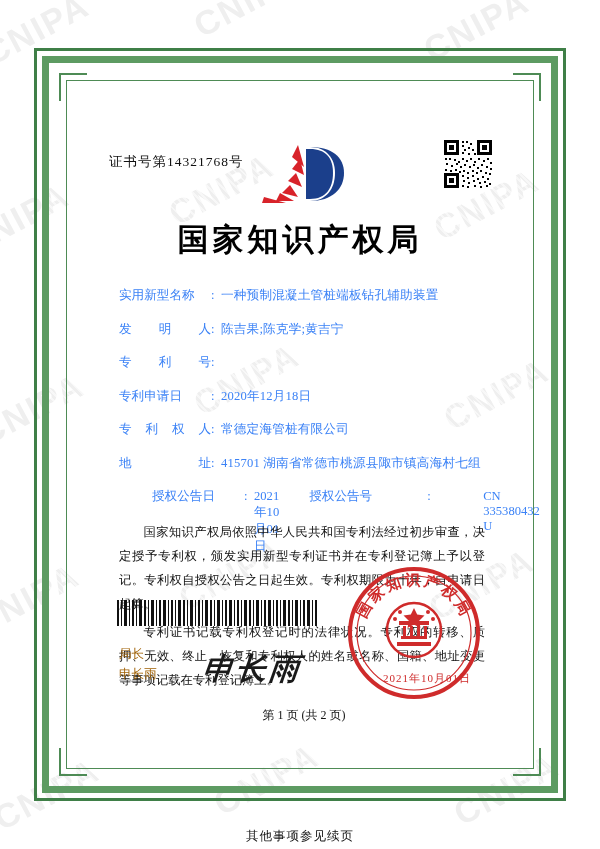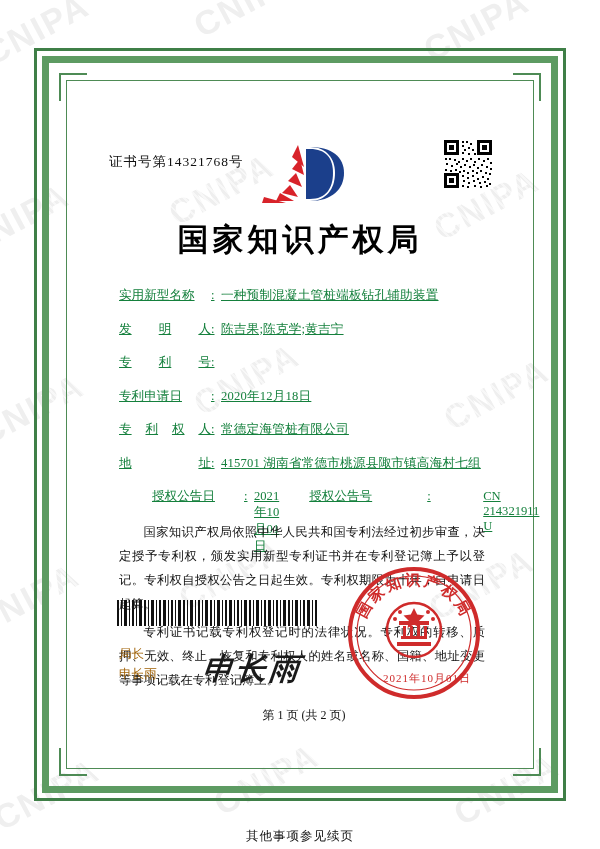--- a/index.html
+++ b/index.html
@@ -138,22 +138,21 @@
     position: absolute;
     left: 26px;
     right: 20px;
     top: 166px;
   }
   .field-row {
     display: flex;
     align-items: baseline;
     margin-bottom: 16.5px;
     font-size: 12.6px;
-    color: #15803d;
-    text-decoration: underline;
+    color: #3b82f6;
   }
   .field-label {
     width: 92px;
     flex: 0 0 92px;
     letter-spacing: 0px;
     white-space: nowrap;
   }
   .field-label.spread {
     display: flex;
     justify-content: space-between;
@@ -445,21 +444,21 @@
           <div class="field-value">415701 湖南省常德市桃源县陬市镇高海村七组</div>
         </div>
 
         <div class="field-row dual">
           <div class="field-label">授权公告日</div>
           <div class="field-colon">:</div>
           <div>2021年10月01日</div>
           <div class="dual-right">
             <div class="field-label">授权公告号</div>
             <div class="field-colon">:</div>
-            <div>CN 214321911 U</div>
+            <div>CN 335380432 U</div>
           </div>
         </div>
       </div>
 
       <div class="paras">
         <p class="para">国家知识产权局依照中华人民共和国专利法经过初步审查，决定授予专利权，颁发实用新型专利证书并在专利登记簿上予以登记。专利权自授权公告之日起生效。专利权期限为十年，自申请日起算。</p>
         <p class="para">专利证书记载专利权登记时的法律状况。专利权的转移、质押、无效、终止、恢复和专利权人的姓名或名称、国籍、地址变更等事项记载在专利登记簿上。</p>
       </div>
 
       <div class="barcode">

